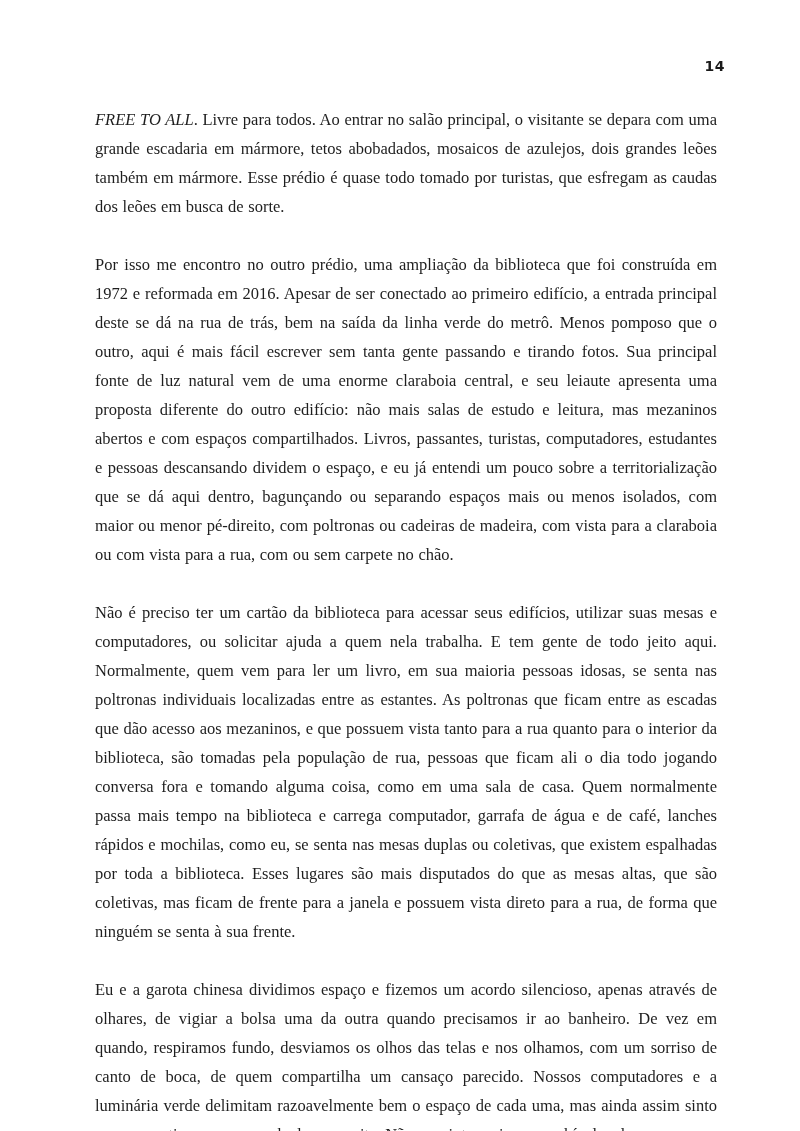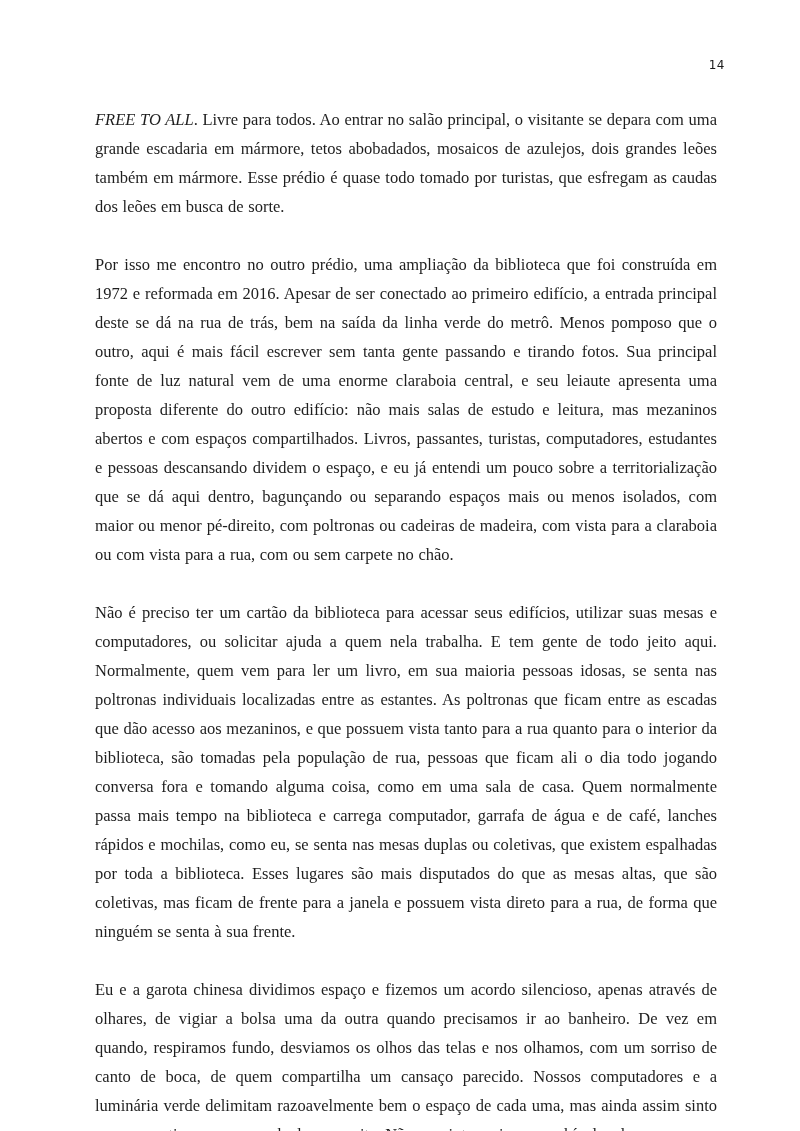--- a/index.html
+++ b/index.html
@@ -18,22 +18,22 @@
       position: relative;
       width: 800px;
       height: 1131px;
       background: #ffffff;
     }
     .page-number {
       position: absolute;
       top: 58px;
       right: 75px;
       font-family: "DejaVu Sans", "Liberation Sans", sans-serif;
-      font-size: 12px;
-      font-weight: 400;
+      font-size: 14px;
+      font-weight: 700;
       color: #1a1a1a;
       letter-spacing: 0.5px;
     }
     .text-block {
       position: absolute;
       top: 105px;
       left: 95px;
       width: 630px;
       font-size: 16.5px;
       line-height: 29px;

